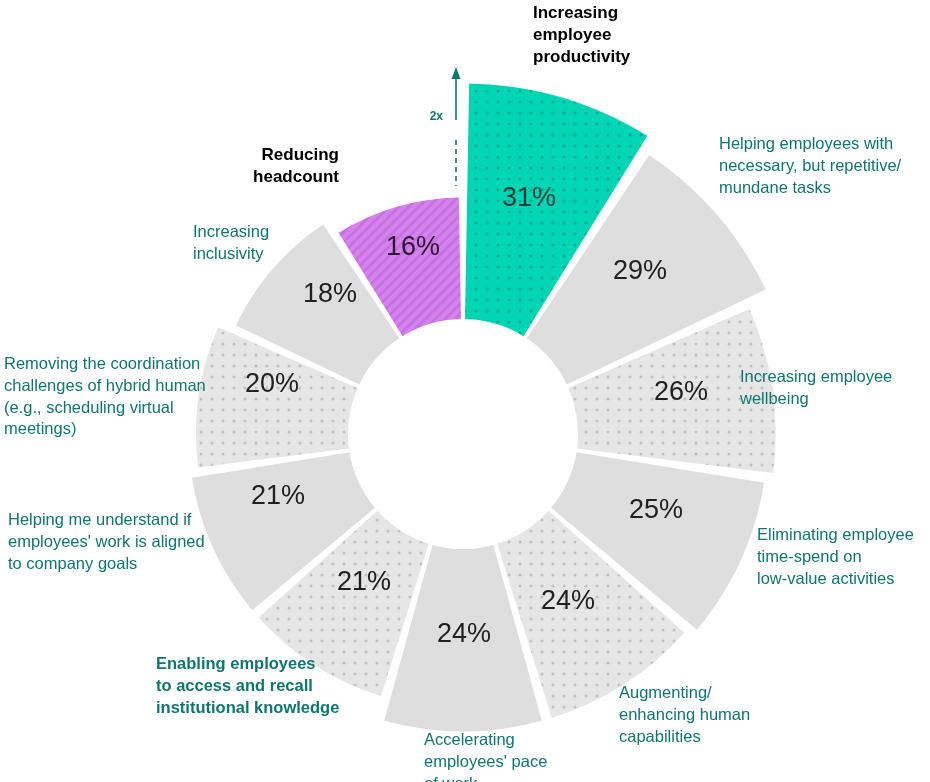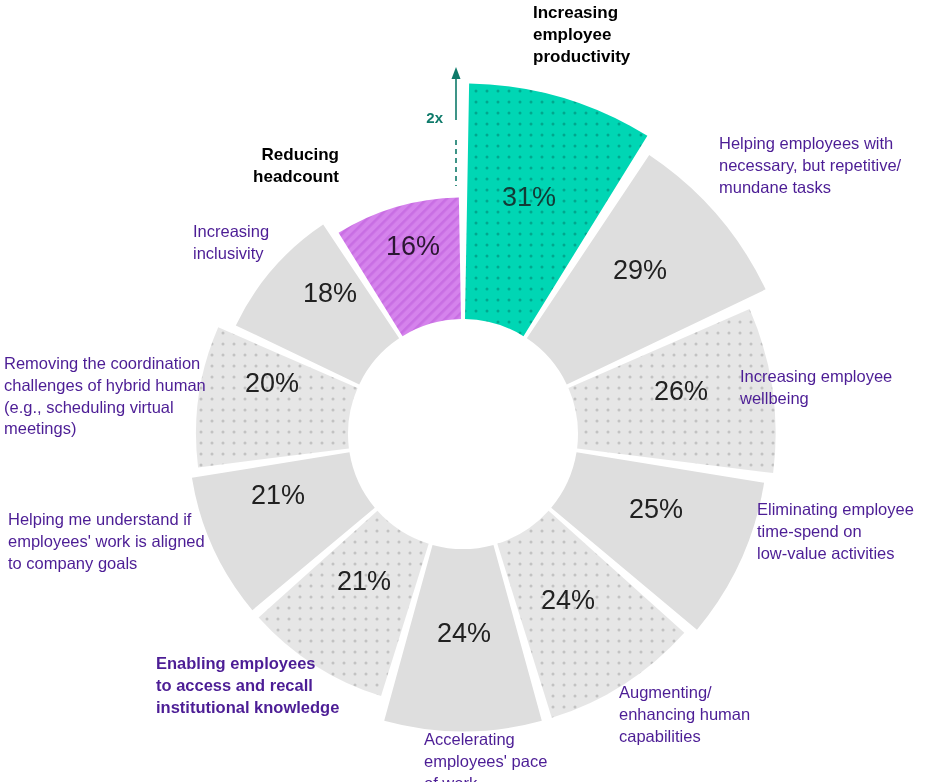--- a/index.html
+++ b/index.html
@@ -26,37 +26,37 @@
     top: 0;
     width: 930px;
     height: 782px;
     display: block;
   }
   .label {
     position: absolute;
     font-family: "Liberation Sans", sans-serif;
     font-size: 16.5px;
     line-height: 1.32;
-    color: #4c1d95;
+    color: #0f766e;
     white-space: pre-line;
   }
   .label.bold {
     font-weight: bold;
     font-size: 17px;
     line-height: 1.28;
     color: #000000;
   }
   .label.right {
     text-align: right;
   }
   .annot-2x {
     position: absolute;
     font-family: "Liberation Sans", sans-serif;
     font-weight: bold;
-    font-size: 15px;
+    font-size: 12px;
     color: #0e7a6a;
   }
   .pct {
     font-family: "Liberation Sans", sans-serif;
     font-size: 27px;
     fill: #212121;
   }
   .pct.onteal { fill: #123b36; }
   .pct.onpurple { fill: #2c1733; }
 </style>
@@ -128,21 +128,21 @@
 
   <div id="labels">
       <div class="label bold" style="left: 533px; top: 2px;">Increasing
 employee
 productivity</div>
       <div class="label" style="left: 719px; top: 133px;">Helping employees with
 necessary, but repetitive/
 mundane tasks</div>
       <div class="label" style="left: 740px; top: 366px;">Increasing employee
 wellbeing</div>
-      <div class="label" style="left: 757px; top: 499px;">Eliminating employee
+      <div class="label" style="left: 757px; top: 524px;">Eliminating employee
 time-spend on
 low-value activities</div>
       <div class="label" style="left: 619px; top: 682px;">Augmenting/
 enhancing human
 capabilities</div>
       <div class="label" style="left: 424px; top: 729px;">Accelerating
 employees' pace
 of work</div>
       <div class="label" style="left: 156px; top: 653px; font-weight: bold;">Enabling employees
 to access and recall

